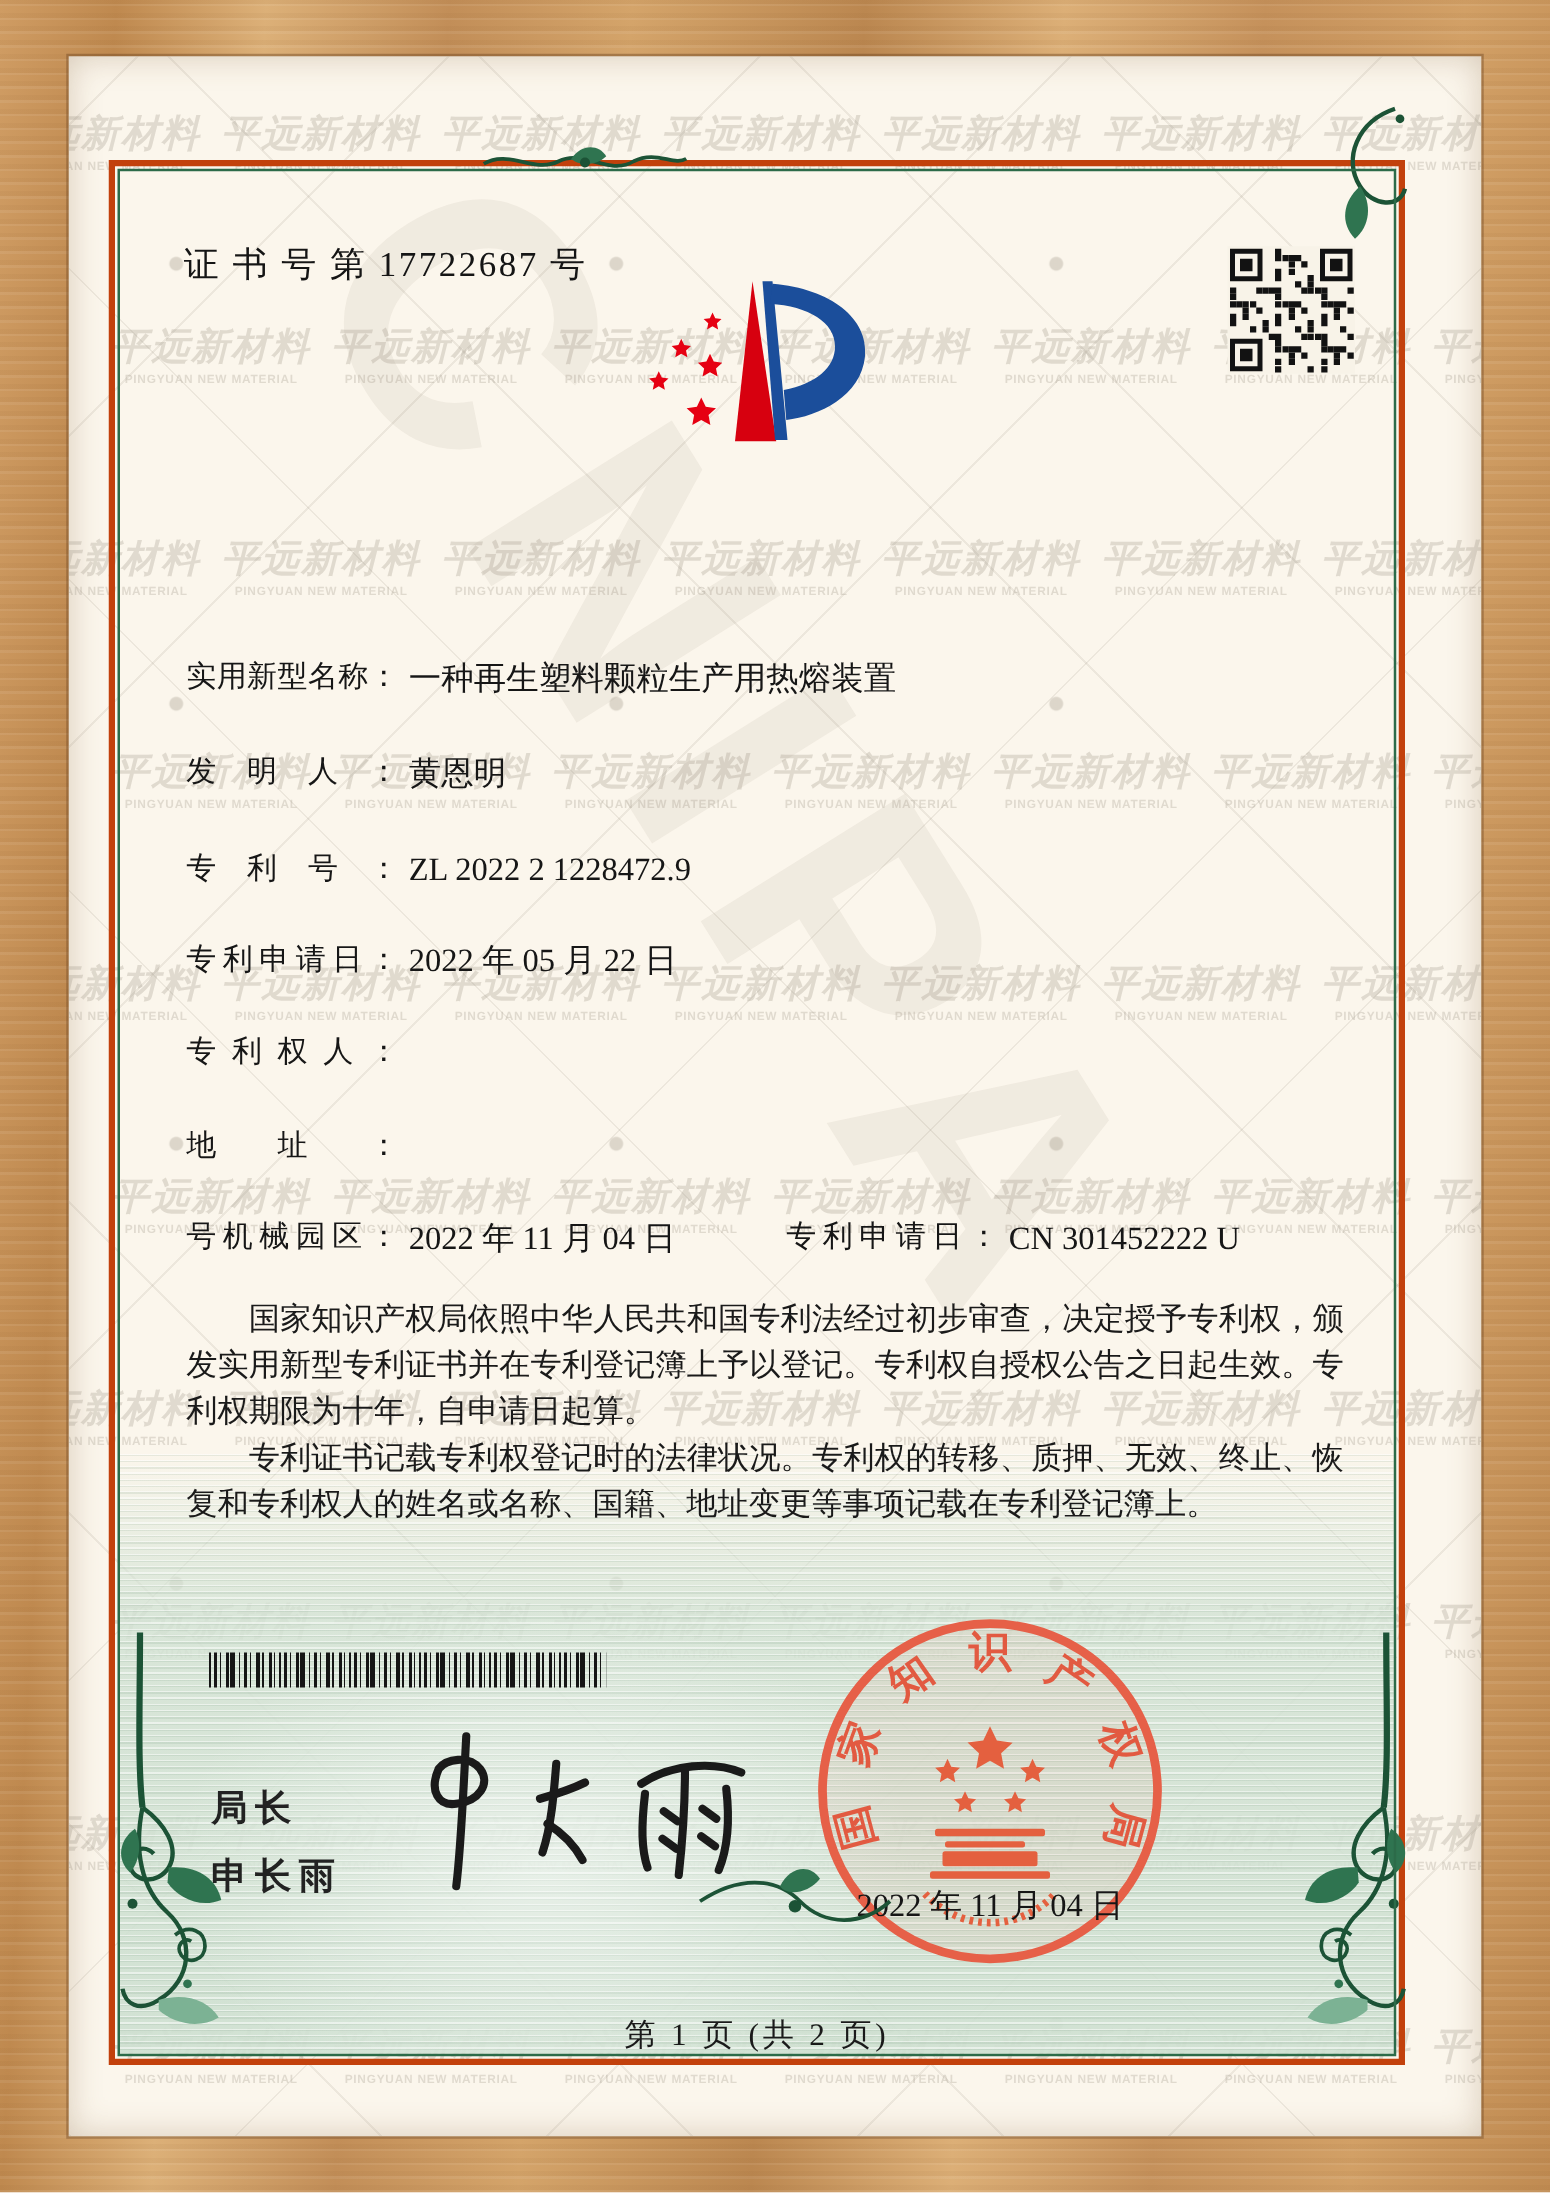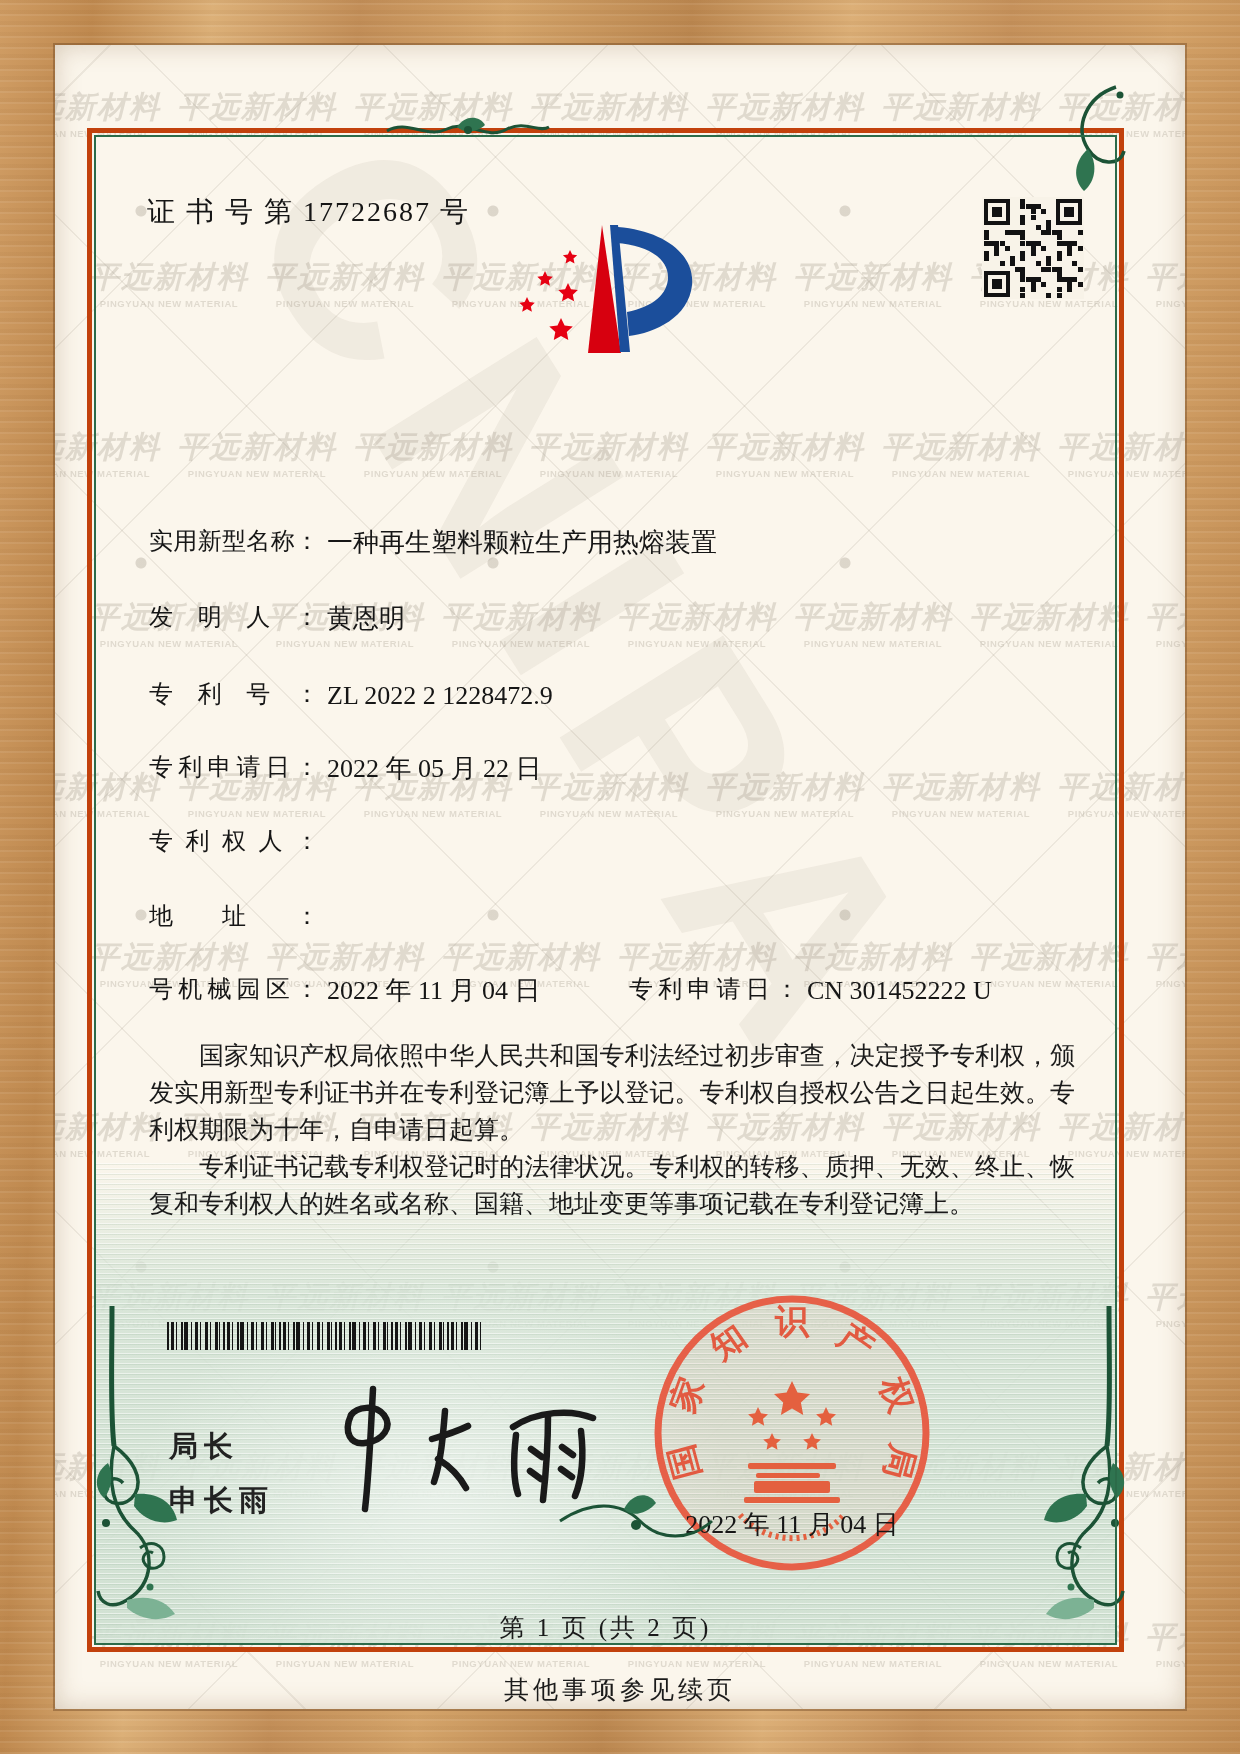--- a/index.html
+++ b/index.html
@@ -605,15 +605,14 @@
           <circle cx="66" cy="8" r="3.5" fill="#1c5336"></circle>
         </g>
         <g transform="translate(468,1348)">
           <path d="M0 40 C30 20 60 20 80 40 C100 60 130 60 152 40" fill="none" stroke="#1c5336" stroke-width="3"></path>
           <path d="M64 28 C72 12 88 10 96 22 C86 34 70 36 64 28 Z" fill="#2f7450"></path>
           <circle cx="76" cy="44" r="5" fill="#1c5336"></circle>
         </g>
       </svg>
     </div>
 
-    <div class="continuation">其他事项参见续页</div>
   </div>
 </div>
 
 </body></html>

